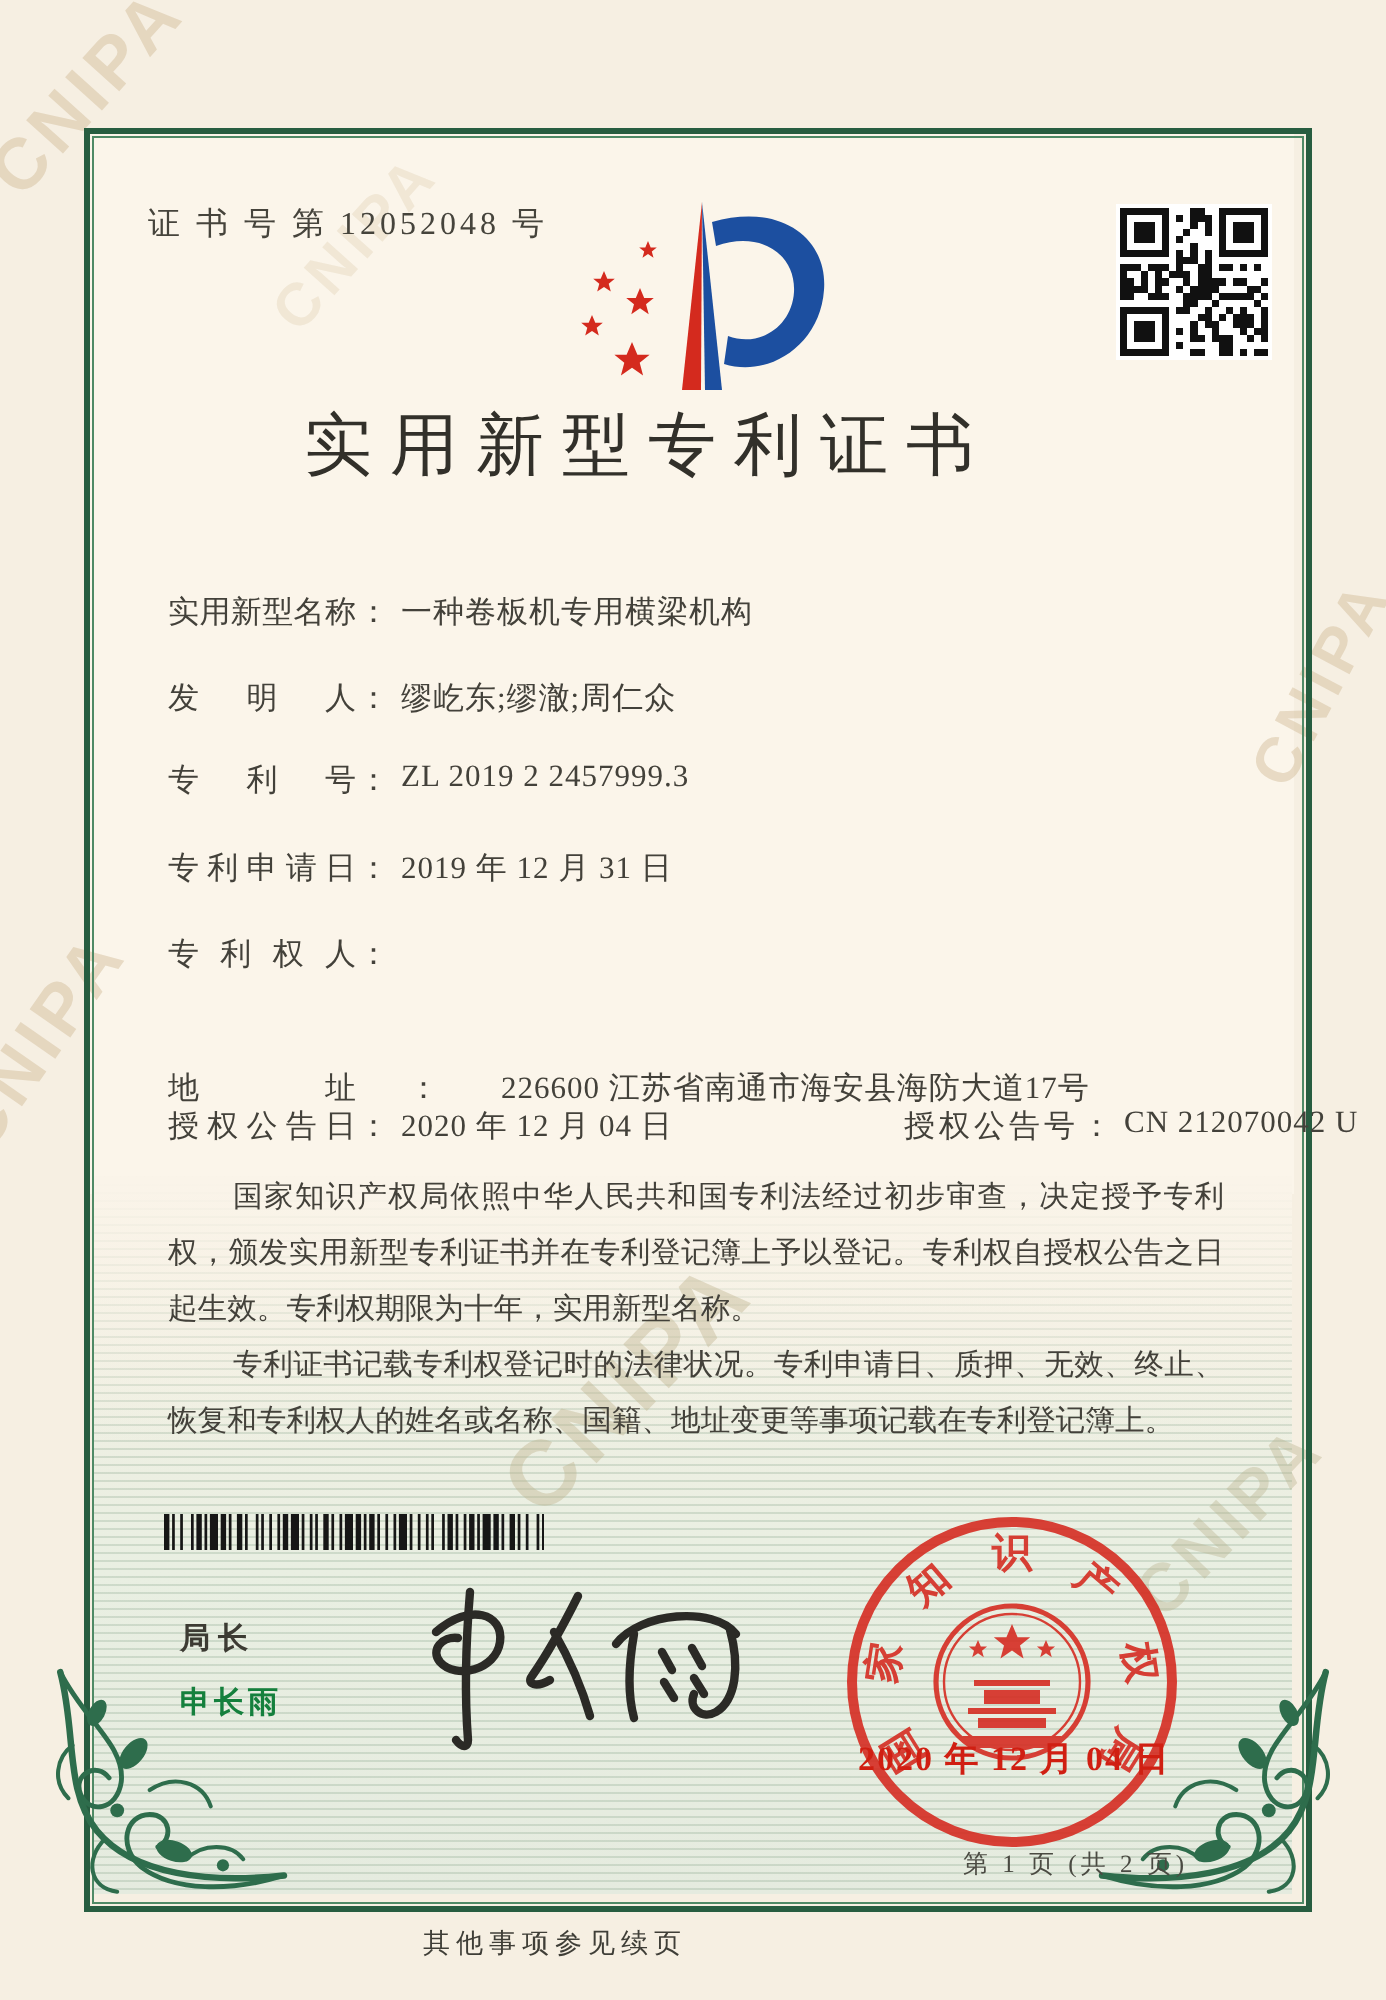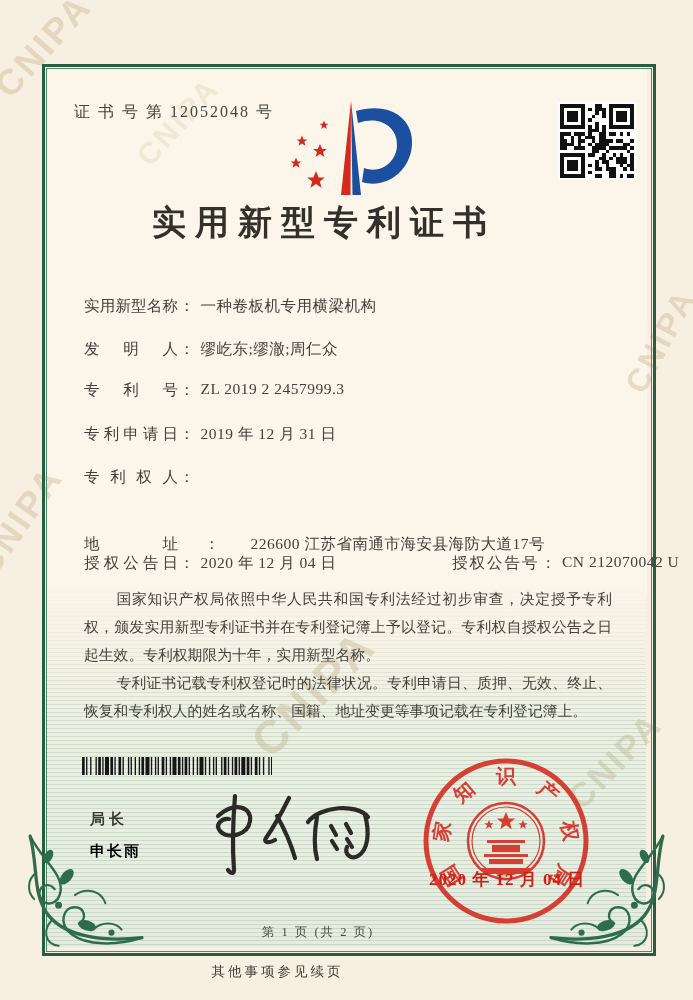--- a/index.html
+++ b/index.html
@@ -53,21 +53,21 @@
 
   
   .cert-no{
     position:absolute;left:74px;top:102px;z-index:3;
     font-size:16px;letter-spacing:2px;color:#46443c;
   }
   .logo{position:absolute;left:268px;top:96px;width:160px;height:112px;z-index:3;}
   .qr{position:absolute;left:558px;top:102px;width:74px;height:74px;z-index:3;background:#fff;padding:2px;}
   .title{
     position:absolute;left:42px;top:200px;width:564px;z-index:3;
-    text-align:center;font-size:34px;font-weight:700;letter-spacing:9px;color:#32302a;
+    text-align:center;font-size:34px;font-weight:400;letter-spacing:9px;color:#32302a;
   }
 
   
   .field-row{position:absolute;left:84px;z-index:3;display:flex;font-size:15.5px;color:#43413a;white-space:nowrap;}
   .field-label{display:inline-block;width:94px;text-align:justify;text-align-last:justify;}
   .field-colon{display:inline-block;margin:0 6px 0 1px;}
   .field-value{letter-spacing:.5px;}
   .row1{top:296px;} .row2{top:339px;justify-content:space-between;} .row3{top:380px;} .row4{top:424px;}
   .row5{top:467px;} .row6{top:534px;gap:25px;} .row7{top:553px;}
   .grant-no-group{position:absolute;left:368px;top:0;display:flex;}
@@ -78,31 +78,31 @@
     position:absolute;left:84px;top:585px;width:528px;z-index:3;
     font-size:14.8px;line-height:28px;text-align:justify;color:#43413a;
   }
   .body-text p{margin:0;text-indent:2.2em;}
 
   
   .barcode{position:absolute;left:82px;top:757px;width:190px;height:18px;z-index:3;}
   .director-title{position:absolute;left:90px;top:810px;z-index:3;
     font-family:"Liberation Sans","DejaVu Sans",sans-serif;font-weight:700;font-size:15px;color:#3c3b33;letter-spacing:4px;}
   .director-name{position:absolute;left:90px;top:842px;z-index:3;
-    font-family:"Liberation Sans","DejaVu Sans",sans-serif;font-weight:700;font-size:15px;color:#000000;letter-spacing:2px;}
+    font-family:"Liberation Sans","DejaVu Sans",sans-serif;font-weight:700;font-size:15px;color:#15803d;letter-spacing:2px;}
   .signature{position:absolute;left:205px;top:786px;width:175px;height:92px;z-index:3;}
 
   .seal{position:absolute;left:421px;top:756px;width:170px;height:170px;z-index:4;opacity:.88;}
   .seal text{font-family:"Liberation Serif","DejaVu Serif",serif;font-weight:700;font-size:20px;fill:#d5281e;}
   .seal-date{
     position:absolute;left:429px;top:868px;z-index:5;
     font-size:17px;font-weight:700;color:#d01f12;letter-spacing:1px;white-space:nowrap;
   }
 
-  .page-footer{position:absolute;left:42px;top:924px;width:552px;text-align:center;z-index:3;
+  .page-footer{position:absolute;left:42px;top:924px;width:552px;text-align:right;z-index:3;
     font-size:12.5px;color:#4a4a42;letter-spacing:2px;}
   .continuation{position:absolute;left:0;top:963px;width:555px;text-align:center;z-index:3;
     font-size:13.5px;color:#3f3e37;letter-spacing:3px;}
 </style>
 </head>
 <body>
 
 <div class="paper-top"></div>
 <div class="green-zone"></div>
 

